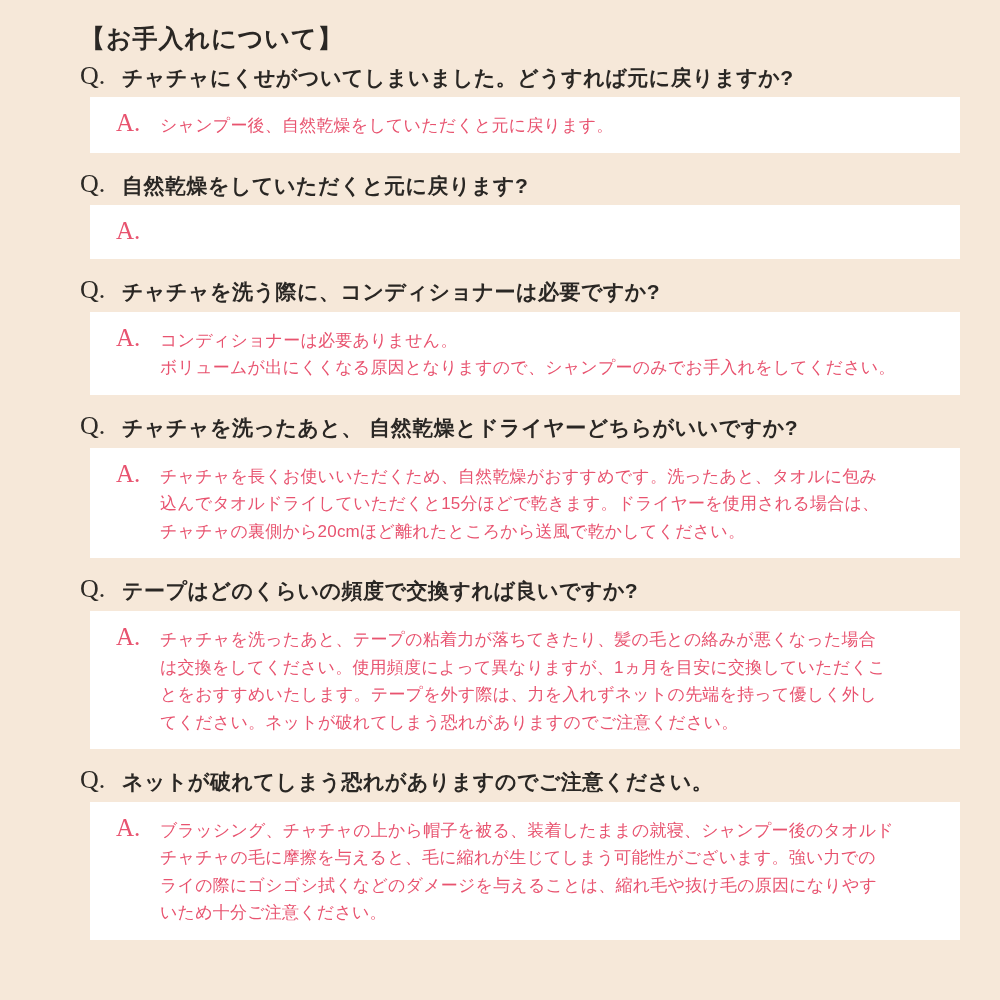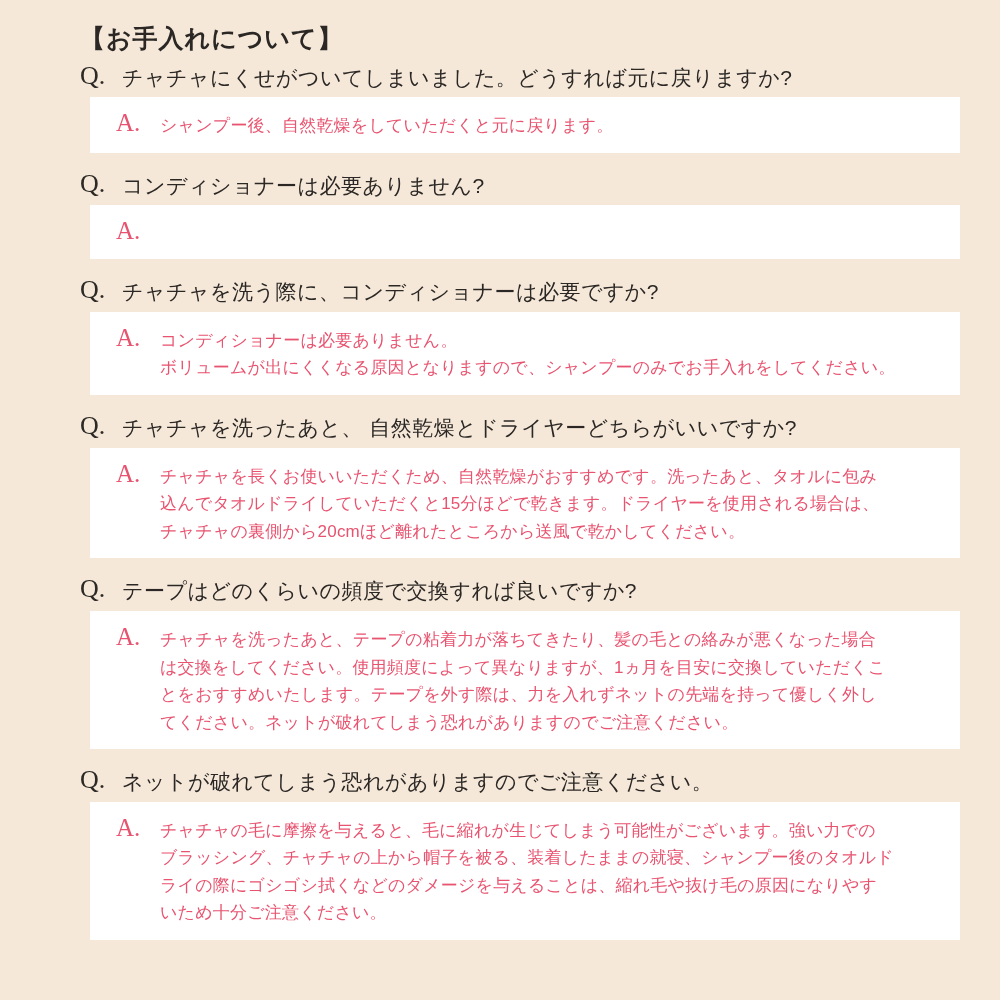--- a/index.html
+++ b/index.html
@@ -41,21 +41,21 @@
     font-size: 26px;
     font-weight: 400;
     line-height: 1.15;
     width: 42px;
     flex: 0 0 42px;
     color: #2d2a26;
     font-family: "Liberation Serif", "DejaVu Serif", serif;
   }
   .q-text {
     font-size: 21px;
-    font-weight: 400;
+    font-weight: 700;
     line-height: 1.32;
     letter-spacing: 0.5px;
     padding-top: 3px;
     color: #2a2724;
   }
   .answer {
     background: #ffffff;
     margin: 0 18px 16px 68px;
     padding: 12px 16px 13px 10px;
     display: flex;
@@ -101,21 +101,21 @@
       <span class="a-mark">A.</span>
       <span class="a-text">
         <span class="line">シャンプー後、自然乾燥をしていただくと元に戻ります。</span>
       </span>
     </div>
   </div>
 
   <div class="qa-block">
     <div class="question">
       <span class="q-mark">Q.</span>
-      <span class="q-text">コンディショナーは必要ありません?</span>
+      <span class="q-text">自然乾燥をしていただくと元に戻ります?</span>
     </div>
     <div class="answer">
       <span class="a-mark">A.</span>
     </div>
   </div>
 
   <div class="qa-block">
     <div class="question">
       <span class="q-mark">Q.</span>
       <span class="q-text">チャチャを洗う際に、コンディショナーは必要ですか?</span>
@@ -161,21 +161,21 @@
   </div>
 
   <div class="qa-block">
     <div class="question">
       <span class="q-mark">Q.</span>
       <span class="q-text">ネットが破れてしまう恐れがありますのでご注意ください。</span>
     </div>
     <div class="answer">
       <span class="a-mark">A.</span>
       <span class="a-text">
+        <span class="line">ブラッシング、チャチャの上から帽子を被る、装着したままの就寝、シャンプー後のタオルド</span>
         <span class="line">チャチャの毛に摩擦を与えると、毛に縮れが生じてしまう可能性がございます。強い力での</span>
-        <span class="line">ブラッシング、チャチャの上から帽子を被る、装着したままの就寝、シャンプー後のタオルド</span>
         <span class="line">ライの際にゴシゴシ拭くなどのダメージを与えることは、縮れ毛や抜け毛の原因になりやす</span>
         <span class="line">いため十分ご注意ください。</span>
       </span>
     </div>
   </div>
 
 </div>
 
 </body></html>

